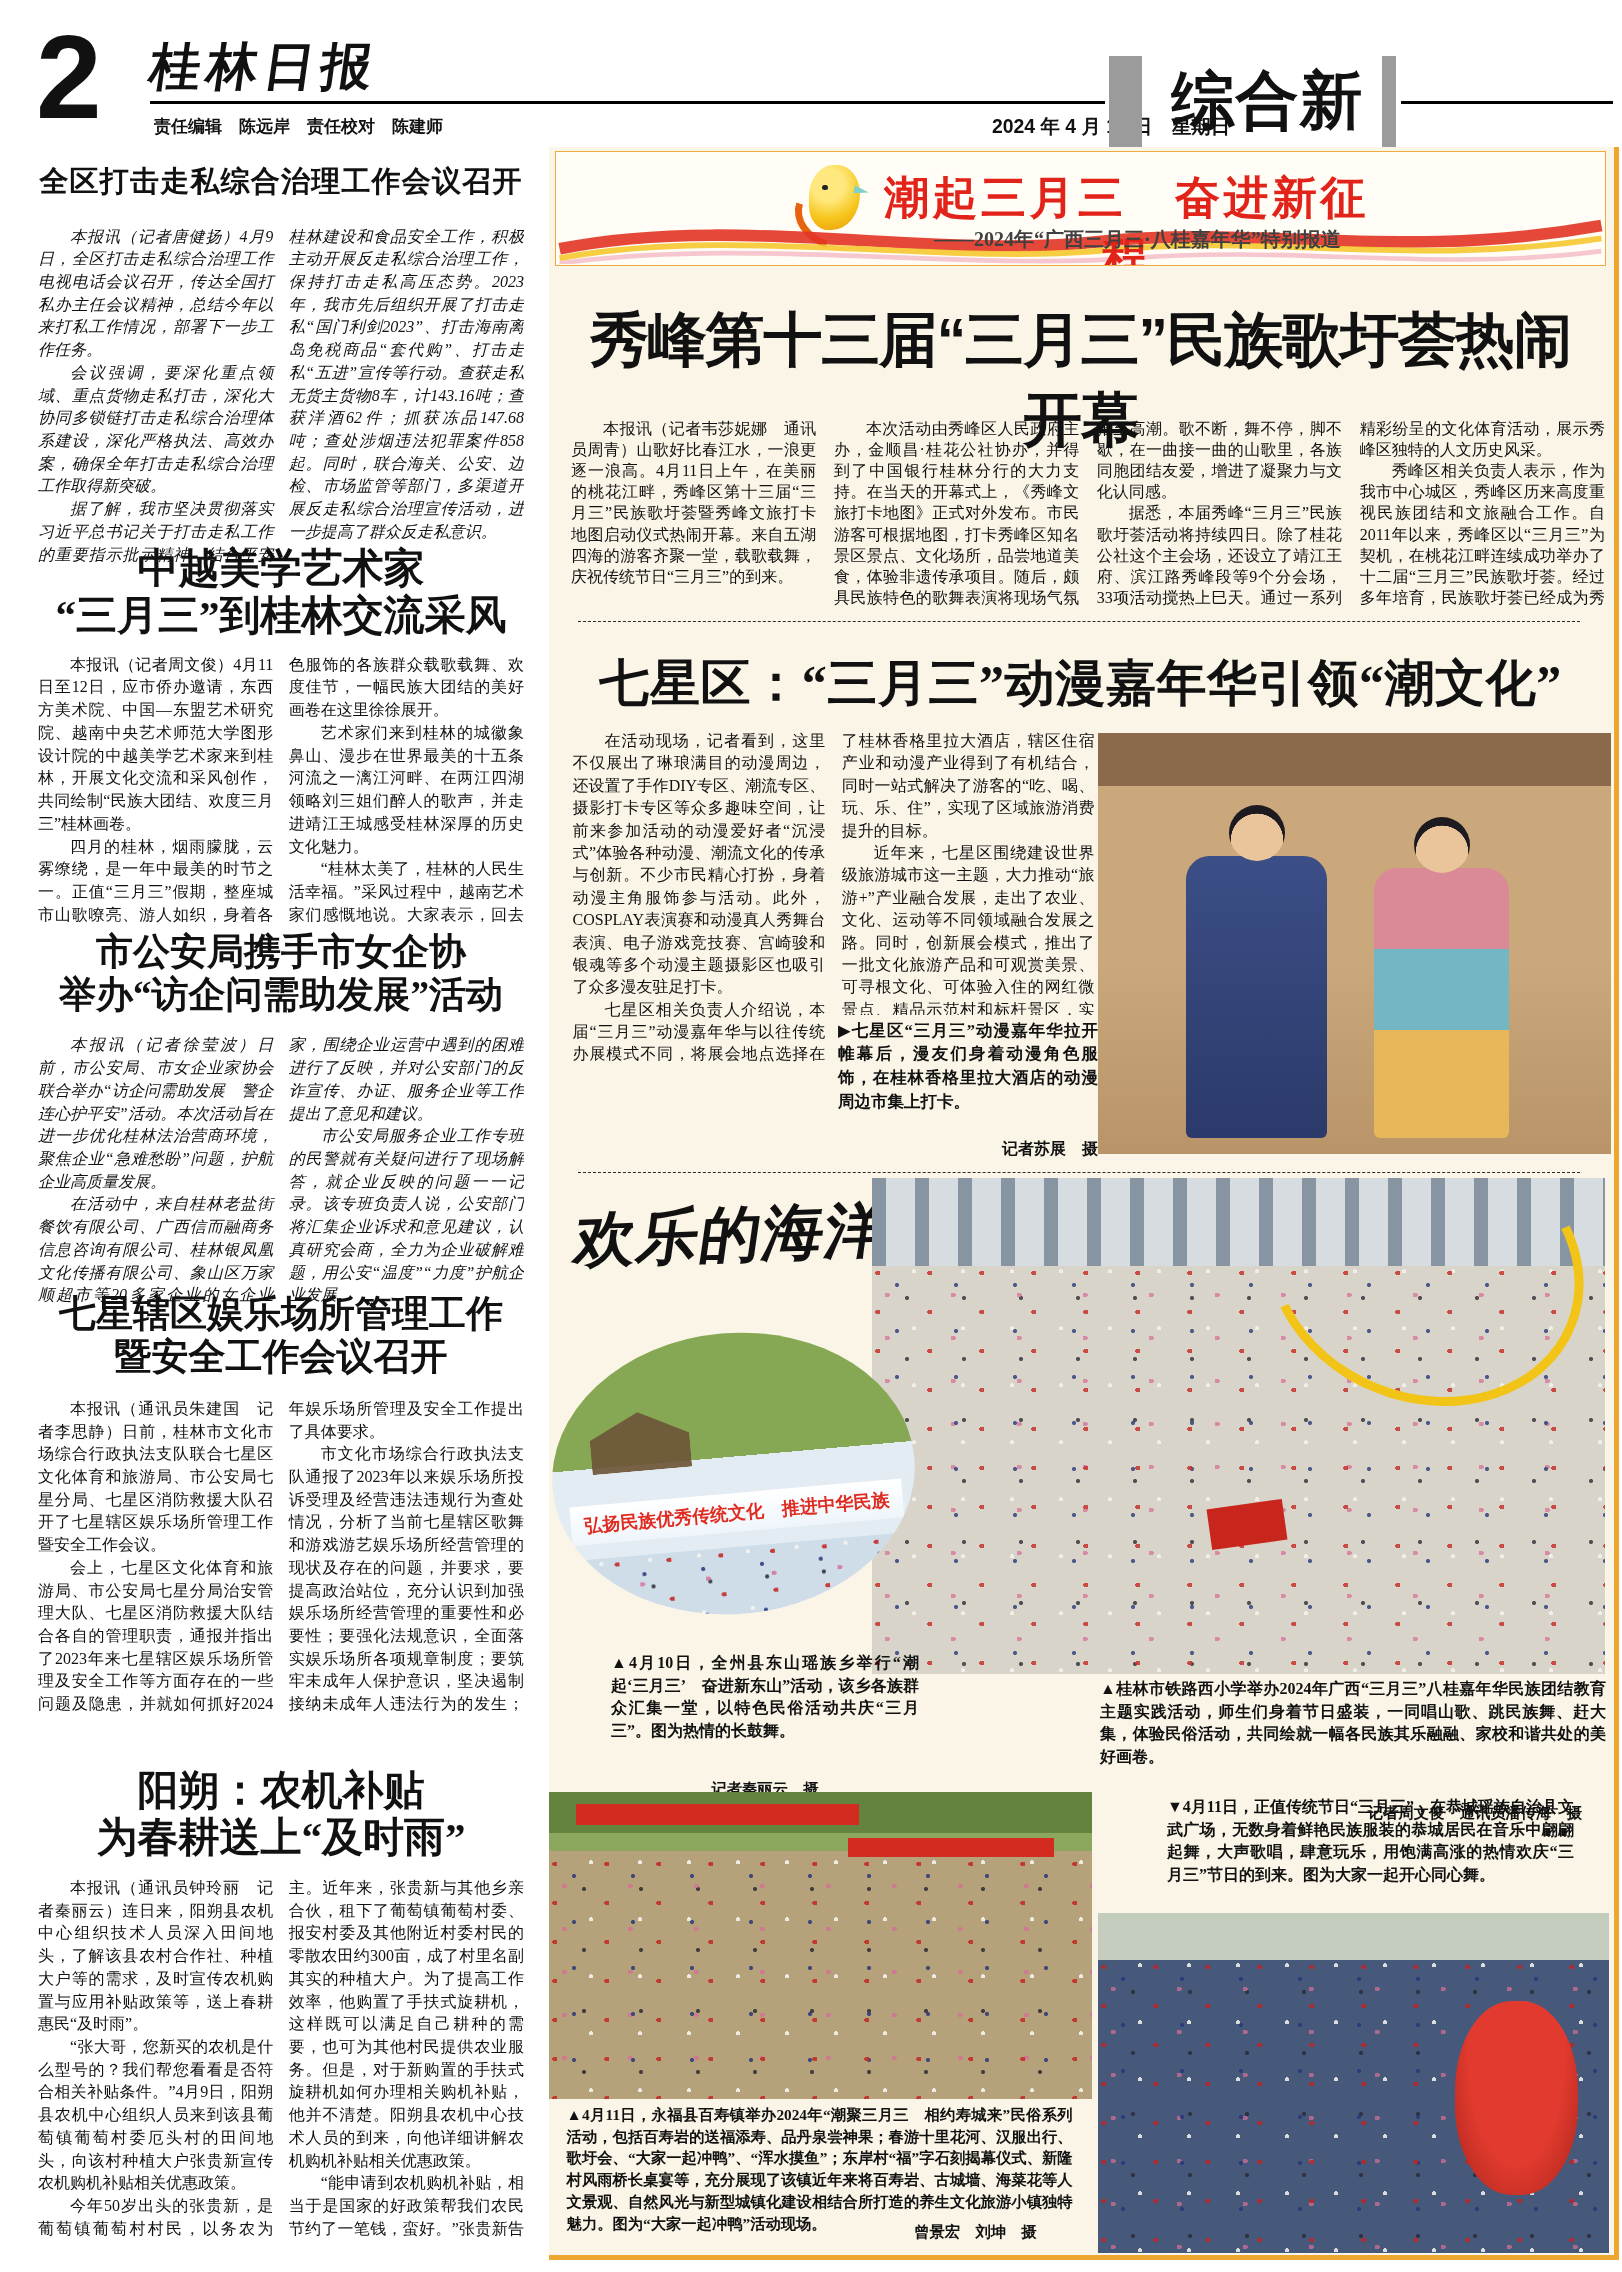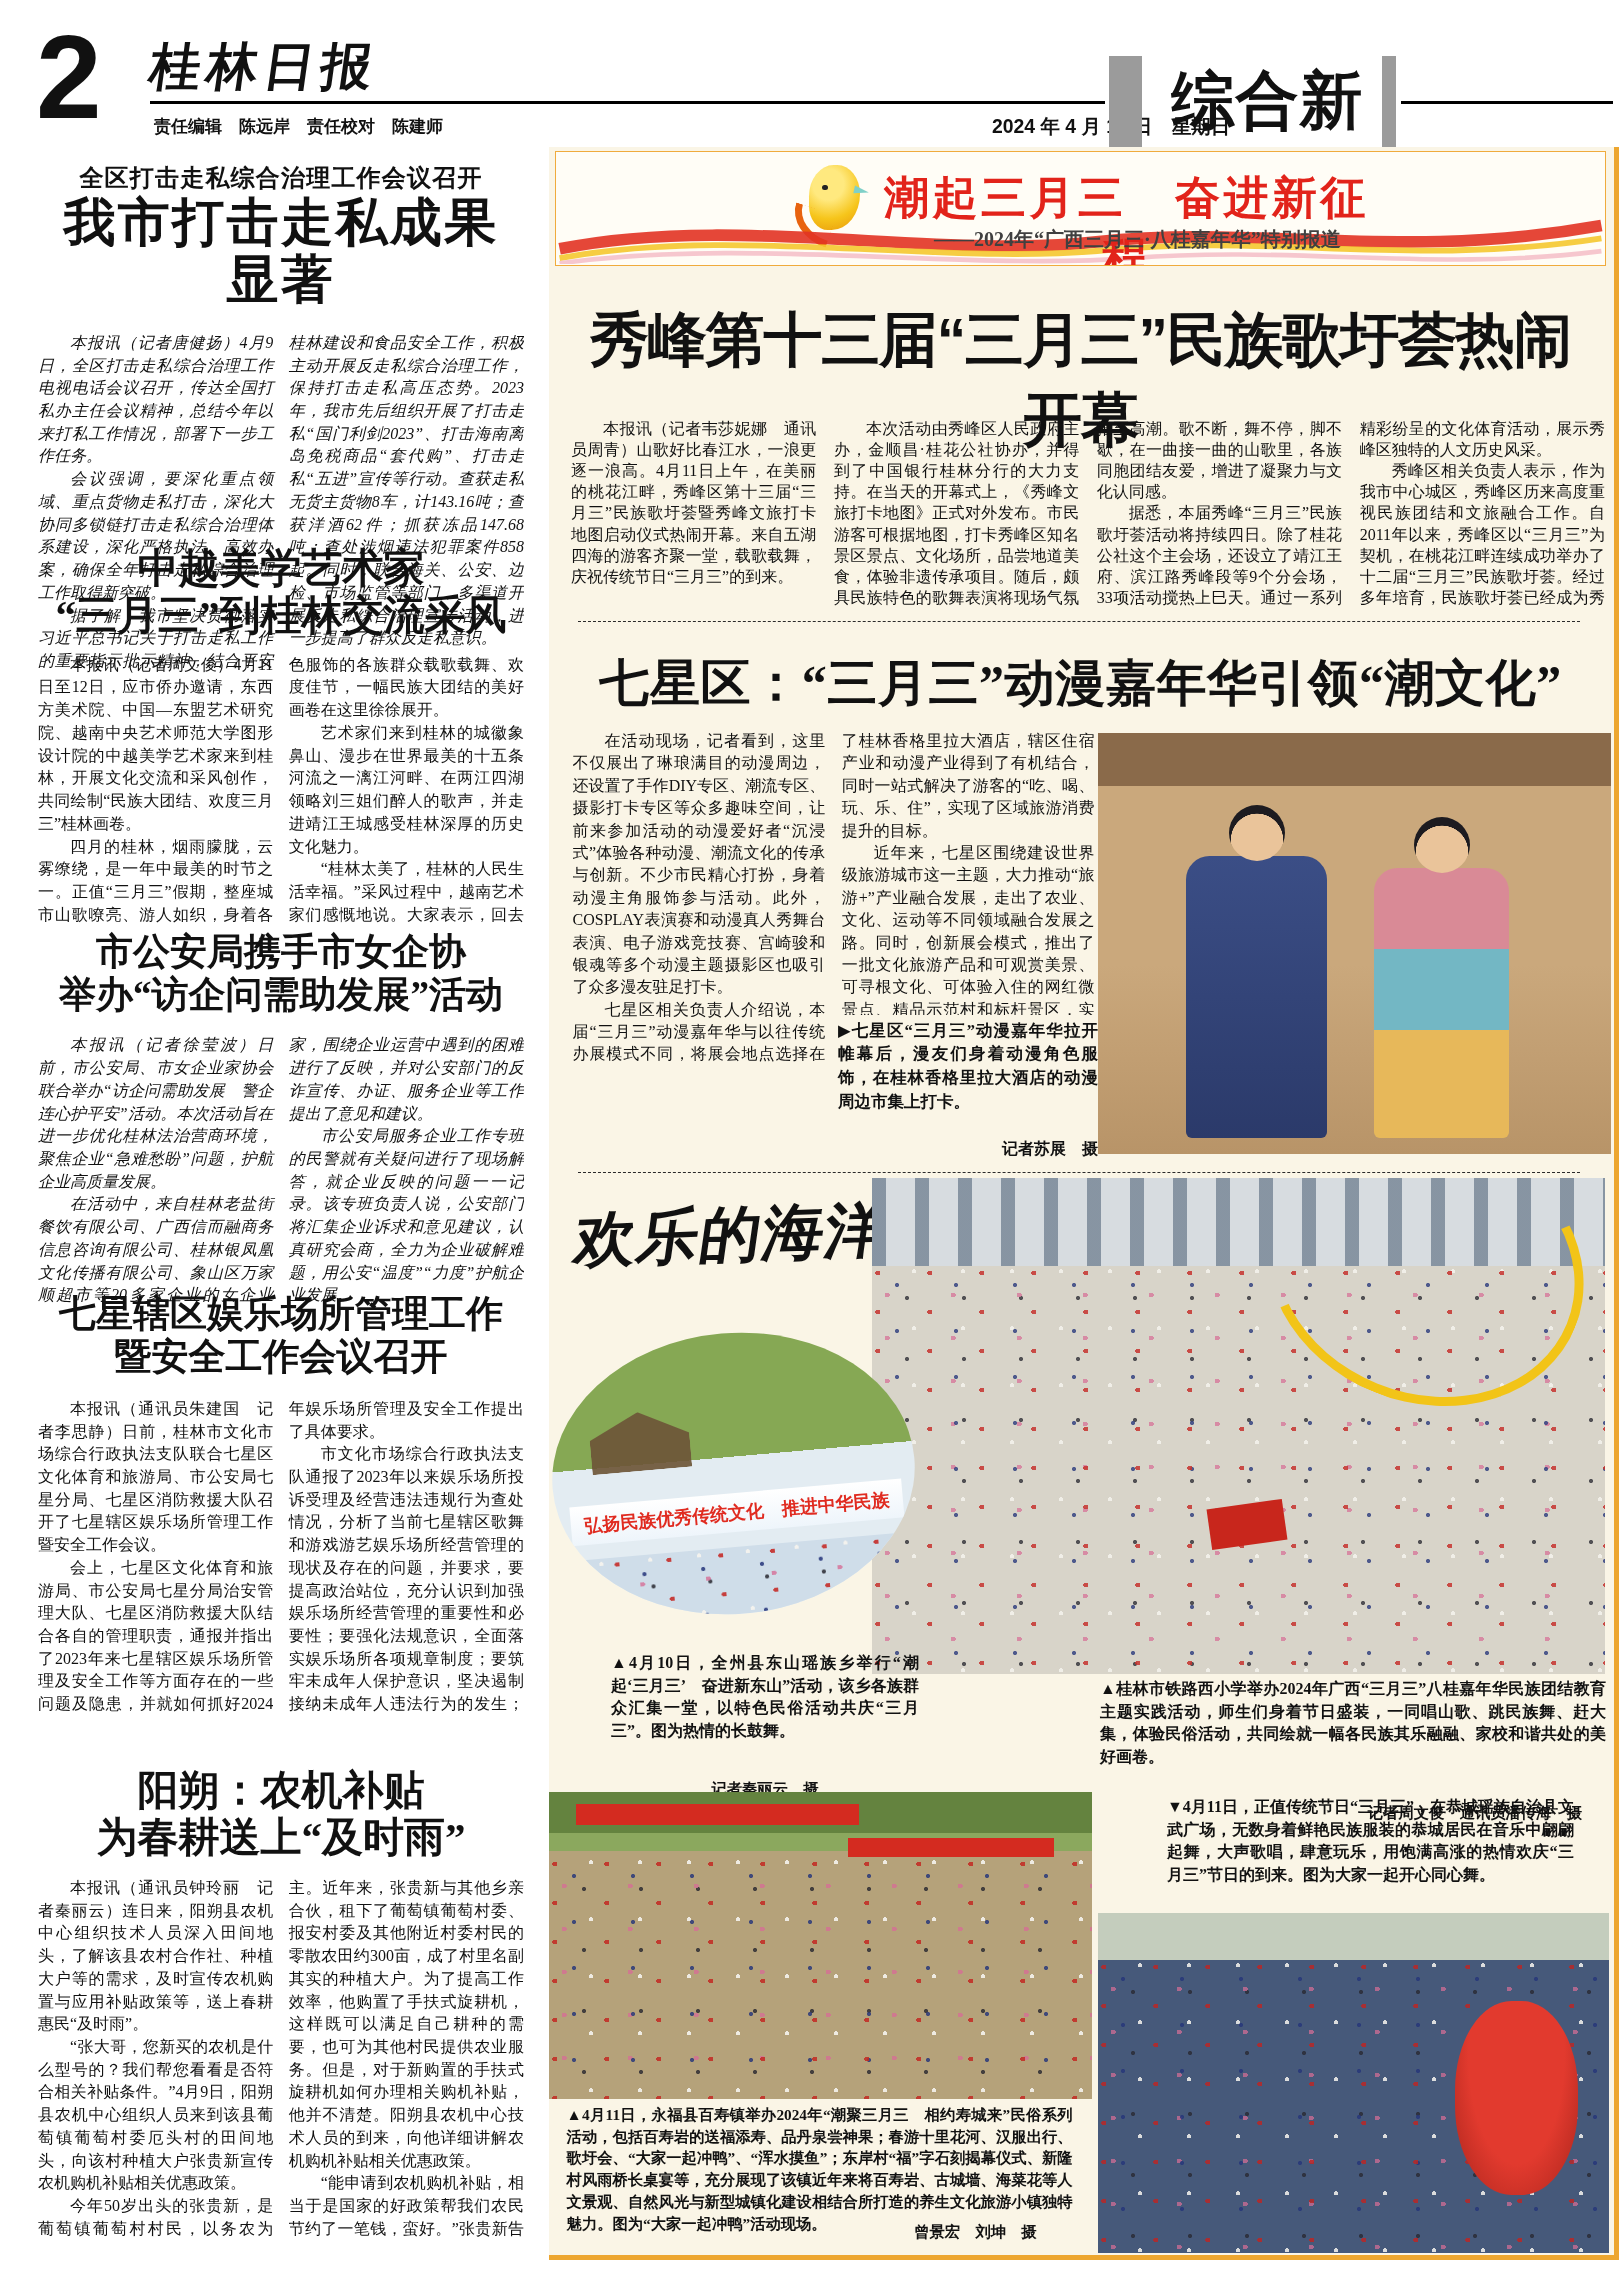--- a/index.html
+++ b/index.html
@@ -18,21 +18,21 @@
   .head-rule-r{left:1401px;top:101px;width:212px;height:2.9px;background:#000;}
   .editors{left:154px;top:115px;font-size:17px;font-weight:bold;}
   .dateline{left:958px;top:113px;width:306px;font-size:19.4px;font-weight:bold;text-align:center;}
   .graybar1{left:1109px;top:56px;width:33px;height:94px;background:#9b9b9b;}
   .graybar2{left:1382px;top:56px;width:13.5px;height:94px;background:#9b9b9b;}
   .sectionname{left:1153px;top:52px;width:229px;font-size:63px;font-weight:900;letter-spacing:1.2px;
                font-family:"Liberation Sans",sans-serif;line-height:1.55;}
 
   
   .leftcol-item{left:38px;width:486px;}
-  .kicker{font-size:24px;font-weight:bold;font-family:Liberation Sans, sans-serif;letter-spacing:1.2px;}
+  .kicker{font-size:29px;font-weight:bold;font-family:Liberation Sans, sans-serif;letter-spacing:1.2px;}
   .h1L{font-size:52px;font-weight:900;letter-spacing:2.4px;line-height:1.1;}
   .h2L{font-size:41px;font-weight:900;line-height:1.14;}
   .h3L{font-size:37px;font-weight:900;line-height:1.16;}
   .bodytxt{column-count:2;column-gap:15.3px;text-align:justify;font-size:16px;line-height:1.42;
            overflow:hidden;}
   .bodytxt p{margin:0;text-indent:2em;}
 
   
   .special{left:549px;top:147px;width:1065px;height:2108px;background:#faf5e6;
            border-right:5.3px solid #eda62f;border-bottom:5.3px solid #eda62f;overflow:hidden;}
@@ -126,21 +126,20 @@
   <div class="abs head-rule-l"></div>
   <div class="abs head-rule-r"></div>
   <div class="abs editors sans">责任编辑　陈远岸　责任校对　陈建师</div>
   <div class="abs dateline sans">2024 年 4 月 14 日　星期日</div>
   <div class="abs graybar1"></div>
   <div class="abs sectionname ctr">综合新闻</div>
   <div class="abs graybar2"></div>
 
   <article class="abs leftcol-item" style="top:162px;">
     <div class="kicker ctr">全区打击走私综合治理工作会议召开</div>
-    <div class="h1L ctr">我市打击走私成果显著</div>
     <div class="bodytxt" style="height:350px;margin-top:23.5px;font-style:italic;">
       <p>本报讯（记者唐健扬）4月9日，全区打击走私综合治理工作电视电话会议召开，传达全国打私办主任会议精神，总结今年以来打私工作情况，部署下一步工作任务。</p>
       <p>会议强调，要深化重点领域、重点货物走私打击，深化大协同多锁链打击走私综合治理体系建设，深化严格执法、高效办案，确保全年打击走私综合治理工作取得新突破。</p>
       <p>据了解，我市坚决贯彻落实习近平总书记关于打击走私工作的重要指示批示精神，结合平安桂林建设和食品安全工作，积极主动开展反走私综合治理工作，保持打击走私高压态势。2023年，我市先后组织开展了打击走私“国门利剑2023”、打击海南离岛免税商品“套代购”、打击走私“五进”宣传等行动。查获走私无货主货物8车，计143.16吨；查获洋酒62件；抓获冻品147.68吨；查处涉烟违法犯罪案件858起。同时，联合海关、公安、边检、市场监管等部门，多渠道开展反走私综合治理宣传活动，进一步提高了群众反走私意识。</p>
 
     </div>
   </article>
 
   <article class="abs leftcol-item" style="top:545px;">
     <div class="h2L ctr">中越美学艺术家</div>

